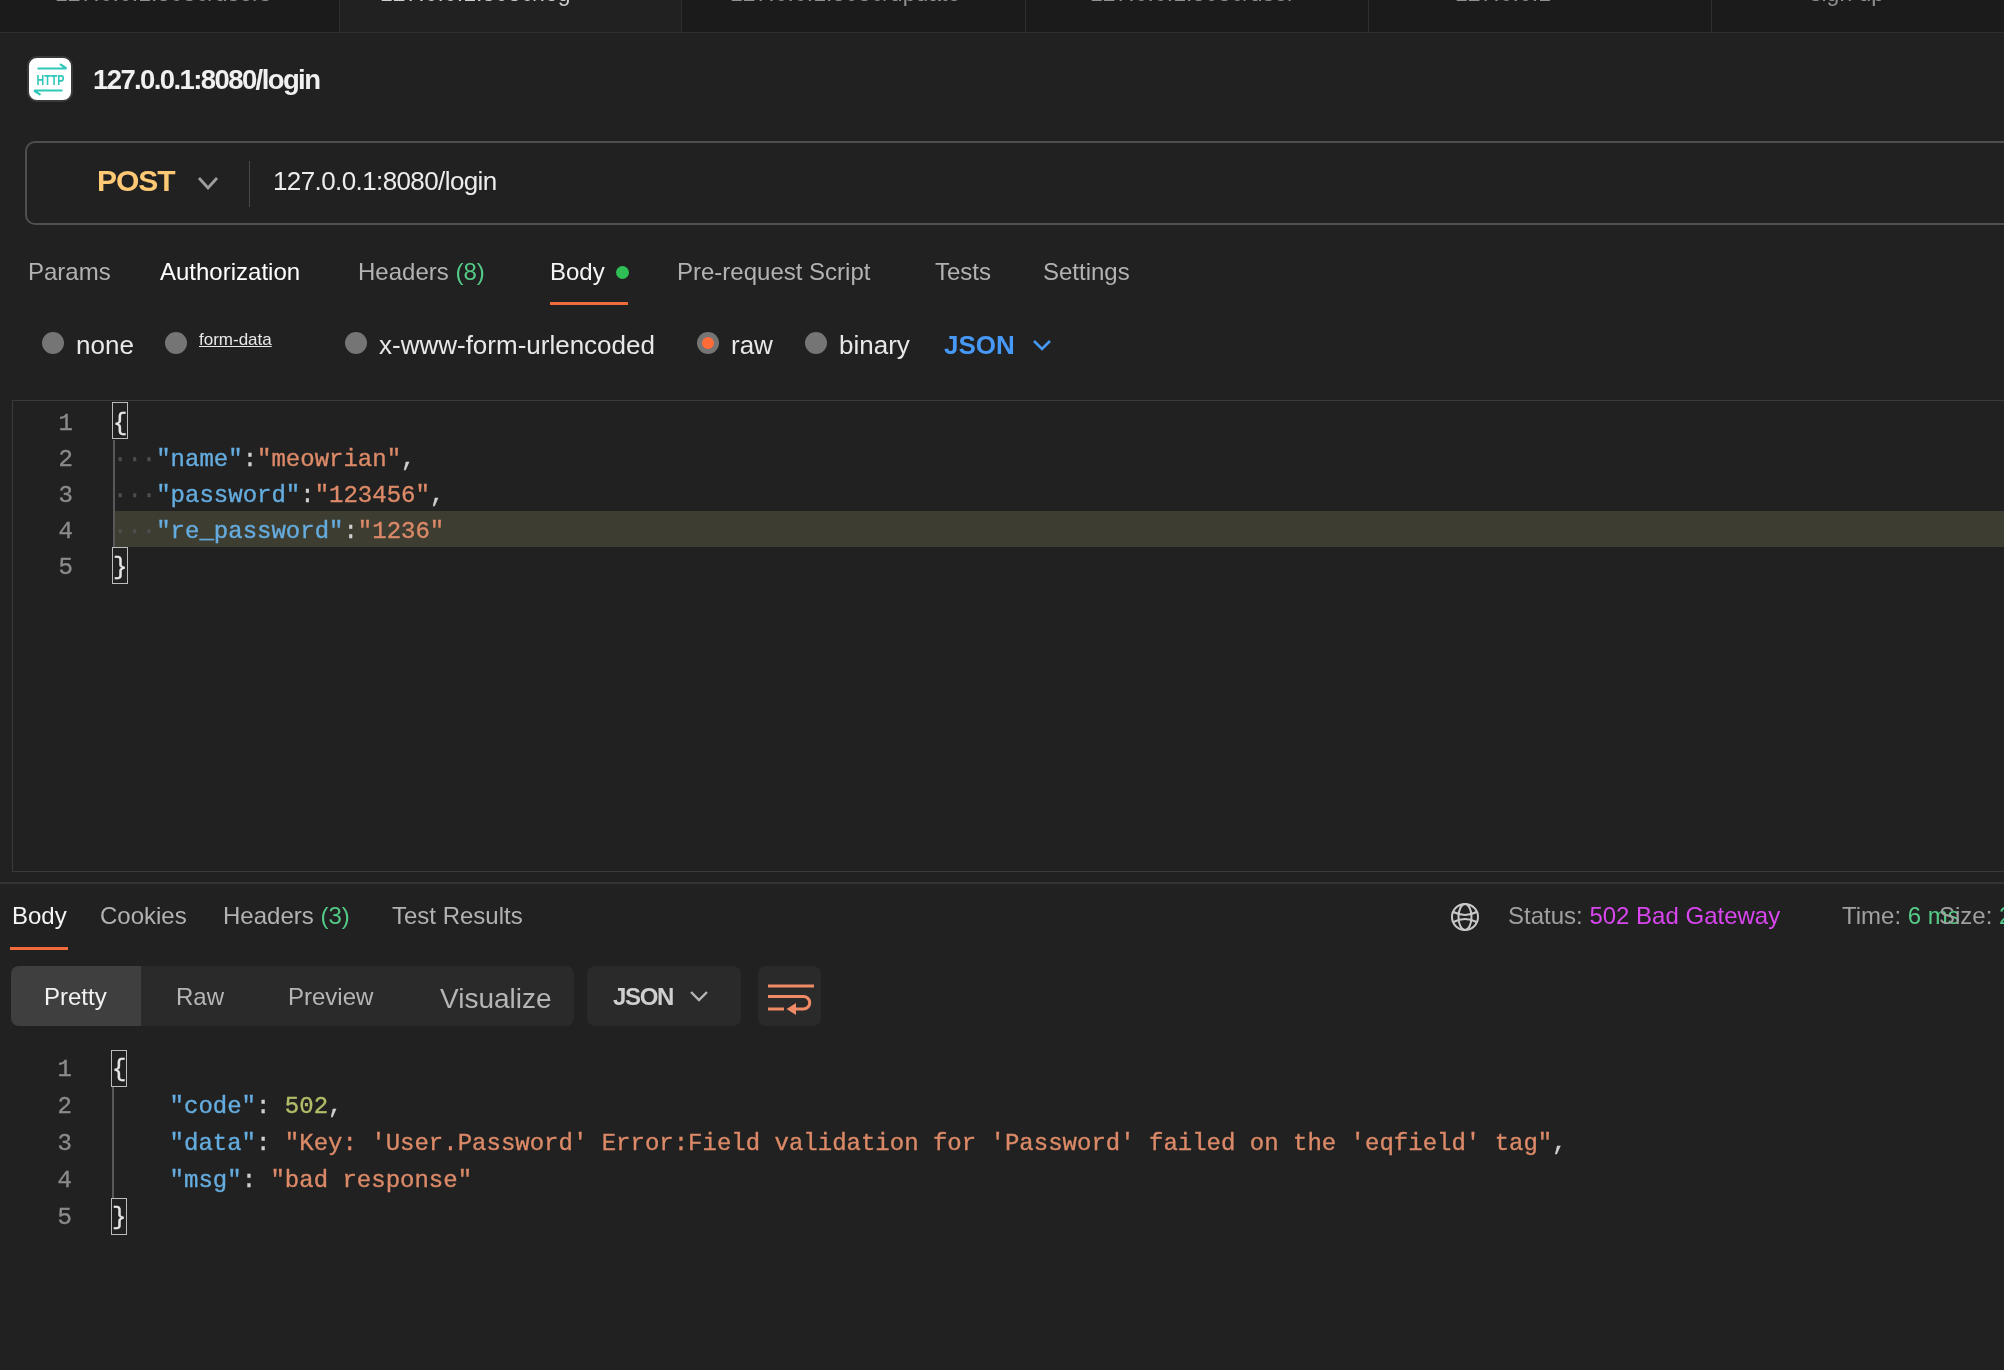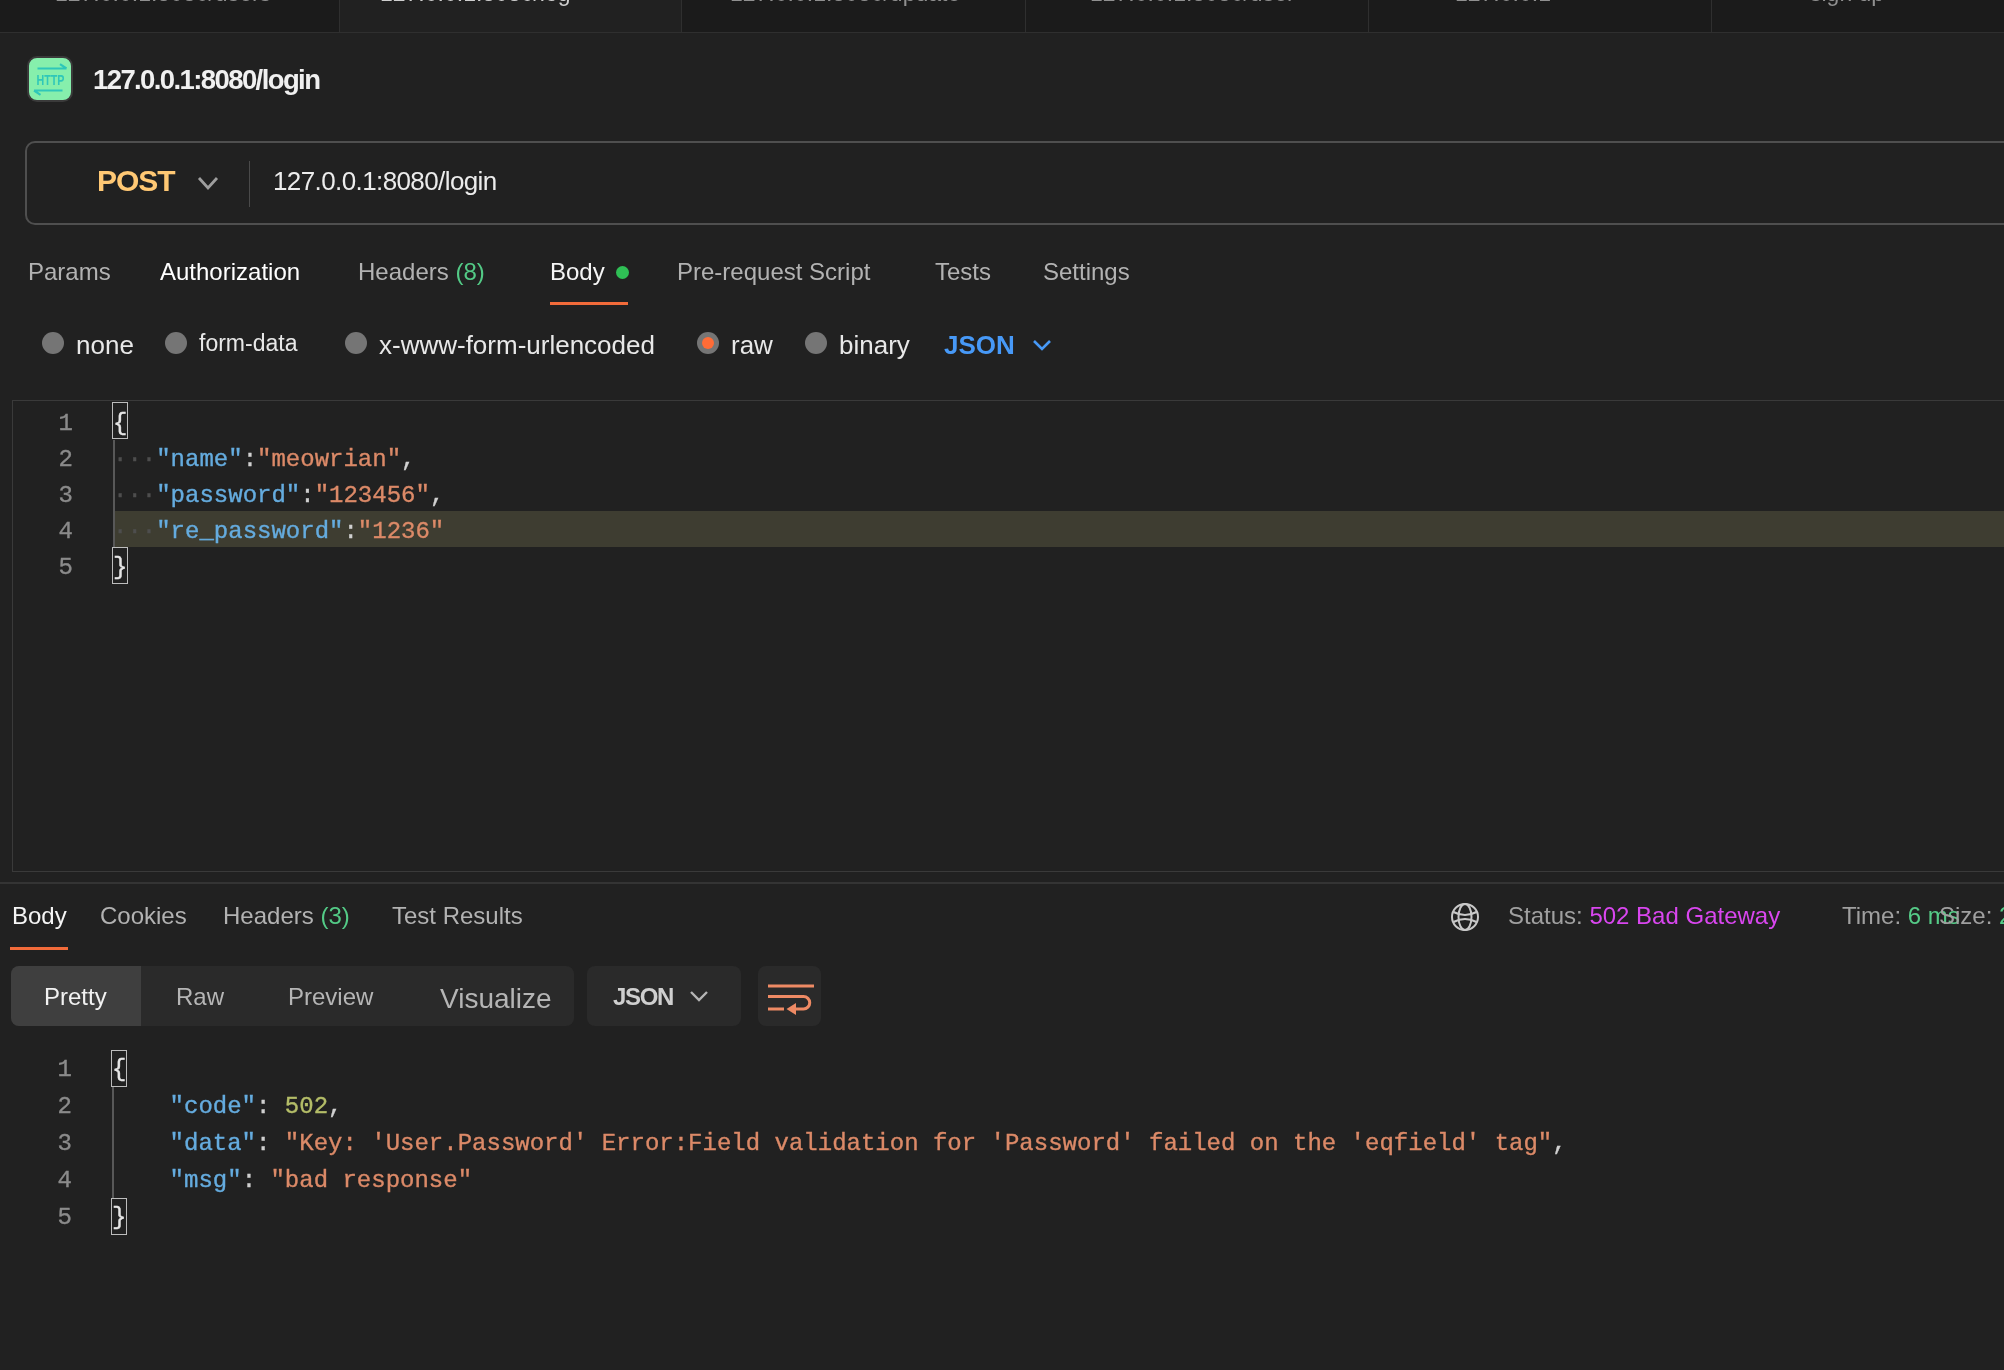--- a/index.html
+++ b/index.html
@@ -18,21 +18,21 @@
   <div class="abs" style="left:1368px;top:0;width:1px;height:34px;background:#2f2f2f;"></div>
   <div class="abs" style="left:1711px;top:0;width:1px;height:34px;background:#2f2f2f;"></div>
   <div class="abs" style="left:55px;top:-20px;width:240px;font-size:23px;color:#909090;">127.0.0.1:8080/users</div>
   <div class="abs" style="left:380px;top:-20px;width:280px;font-size:23px;color:#cfcfcf;">127.0.0.1:8080/log</div>
   <div class="abs" style="left:730px;top:-20px;width:280px;font-size:23px;color:#909090;">127.0.0.1:8080/update</div>
   <div class="abs" style="left:1090px;top:-20px;width:240px;font-size:23px;color:#909090;">127.0.0.1:8080/user</div>
   <div class="abs" style="left:1455px;top:-20px;width:160px;font-size:23px;color:#909090;">127.0.0.1</div>
   <div class="abs" style="left:1810px;top:-20px;width:120px;font-size:23px;color:#909090;">sign up</div>
 </div>
 
-<div class="abs" style="left:27px;top:56px;width:46px;height:46px;background:#86efac;border:2px solid #3a3a3a;border-radius:10px;">
+<div class="abs" style="left:27px;top:56px;width:46px;height:46px;background:#ffffff;border:2px solid #3a3a3a;border-radius:10px;">
   <svg width="46" height="46" viewBox="0 0 46 46" style="position:absolute;left:-2px;top:-2px;">
     <g stroke="#2fc7b9" stroke-width="2.1" fill="none">
       <path d="M10.5 12.5 H39.5 M39.5 12.5 L33 8.2"></path>
       <path d="M35.5 34.5 H7 M7 34.5 L13.5 38.8"></path>
     </g>
     <text x="23.5" y="28.5" text-anchor="middle" fill="#2fc7b9" font-size="15.5" font-weight="bold" font-family="Liberation Sans" textLength="28" lengthAdjust="spacingAndGlyphs">HTTP</text>
   </svg>
 </div>
 <div class="abs" style="left:93px;top:64px;font-size:27.5px;font-weight:bold;color:#f0f0f0;letter-spacing:-1.6px;">127.0.0.1:8080/login</div>
 
@@ -54,21 +54,21 @@
   <div class="abs" style="left:550px;top:46px;width:78px;height:3px;background:#f26b3a;"></div>
   <div class="abs" style="left:677px;top:2px;font-size:24px;color:#b2b2b2;">Pre-request Script</div>
   <div class="abs" style="left:935px;top:2px;font-size:24px;color:#b2b2b2;">Tests</div>
   <div class="abs" style="left:1043px;top:2px;font-size:24px;color:#b2b2b2;">Settings</div>
 </div>
 
 <div class="abs" style="left:0px;top:330px;width:2004px;height:30px;">
   <div class="abs" style="left:42px;top:2px;width:22px;height:22px;border-radius:50%;background:#757575;"></div>
   <div class="abs" style="left:76px;top:0px;font-size:26px;color:#e8e8e8;">none</div>
   <div class="abs" style="left:165px;top:2px;width:22px;height:22px;border-radius:50%;background:#757575;"></div>
-  <div class="abs" style="left:199px;top:0px;font-size:23px;color:#e8e8e8;">form-data</div>
+  <div class="abs" style="left:199px;top:0px;font-size:17px;color:#e8e8e8;text-decoration:underline;">form-data</div>
   <div class="abs" style="left:345px;top:2px;width:22px;height:22px;border-radius:50%;background:#757575;"></div>
   <div class="abs" style="left:379px;top:0px;font-size:26px;color:#e8e8e8;">x-www-form-urlencoded</div>
   <div class="abs" style="left:697px;top:2px;width:22px;height:22px;border-radius:50%;background:#757575;"></div>
   <div class="abs" style="left:702px;top:7px;width:12px;height:12px;border-radius:50%;background:#ff6c37;z-index:2;"></div>
   <div class="abs" style="left:731px;top:0px;font-size:26px;color:#e8e8e8;">raw</div>
   <div class="abs" style="left:805px;top:2px;width:22px;height:22px;border-radius:50%;background:#757575;"></div>
   <div class="abs" style="left:839px;top:0px;font-size:26px;color:#e8e8e8;">binary</div>
   <div class="abs" style="left:944px;top:0px;font-size:26px;font-weight:bold;color:#4799f7;">JSON</div>
   <svg class="abs" style="left:1028px;top:6px;" width="28" height="20" viewBox="0 0 28 20">
     <polyline points="6,5 14,13 22,5" fill="none" stroke="#4799f7" stroke-width="2.6"></polyline>

